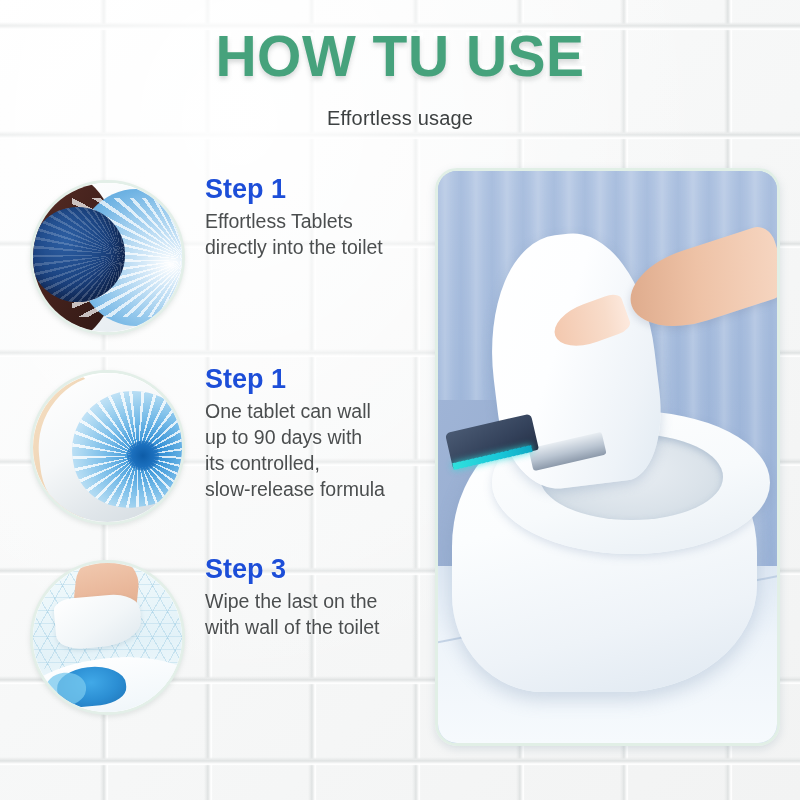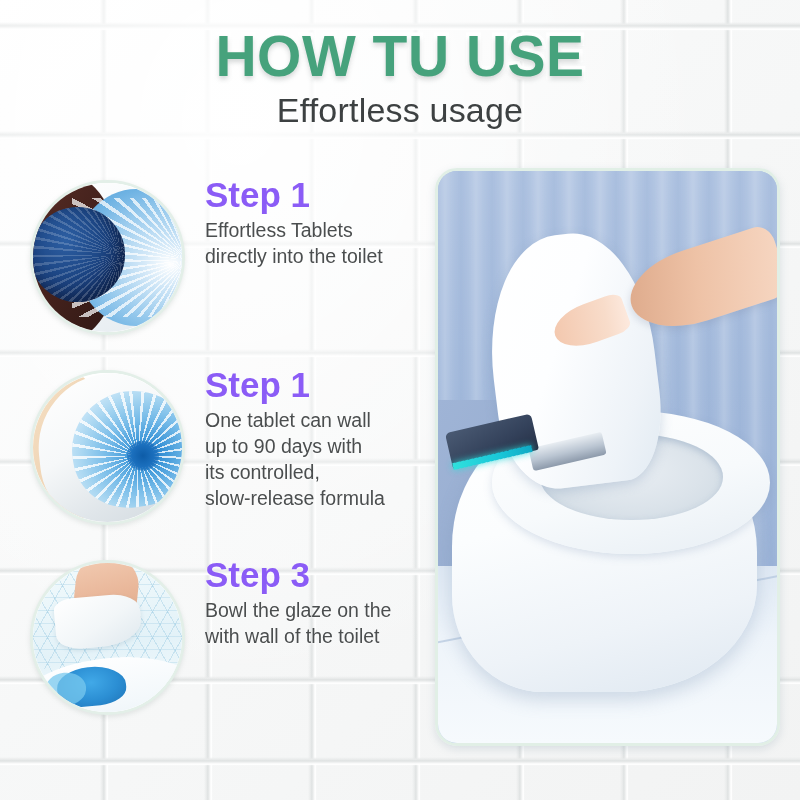--- a/index.html
+++ b/index.html
@@ -39,38 +39,38 @@
   #header{ position:absolute; left:0; top:0; width:800px; text-align:center; z-index:5; }
   #page-title{
     font-size:57px; font-weight:bold; letter-spacing:.5px;
     color:#46a27c;
     -webkit-text-stroke:7px #ffffff;
     paint-order:stroke fill;
     text-shadow:0 3px 5px rgba(120,130,130,.33);
     margin-top:26px; line-height:1.08;
   }
   #page-subtitle{
-    font-size:34px; color:#3d4142; margin-top:3px; letter-spacing:.2px;
+    font-size:20px; color:#3d4142; margin-top:19px; letter-spacing:.2px;
     text-shadow:0 1px 2px rgba(255,255,255,.9);
   }
 
   
   #steps{ position:absolute; left:0; top:168px; width:430px; z-index:4; }
   .step-row{ position:relative; height:190px; }
   .step-thumb{
     position:absolute; left:30px; top:12px;
     width:155px; height:155px; border-radius:50%;
     border:3px solid #e3efe8;
     background:#ffffff;
     overflow:hidden;
     box-shadow:0 2px 5px rgba(120,140,135,.18);
   }
   .step-text{ position:absolute; left:205px; top:6px; width:225px; }
   .step-label{
-    font-size:35px; font-weight:bold; color:#8b5cf6;
+    font-size:27px; font-weight:bold; color:#1d4ed8;
     text-shadow:0 1px 2px rgba(255,255,255,.9); line-height:1.18;
   }
   .step-desc{
     font-size:19.5px; color:#4b4e4f; line-height:1.33; margin-top:3px;
     text-shadow:0 1px 2px rgba(255,255,255,.85);
   }
   .step-desc span{ display:block; white-space:nowrap; }
 
   
   .t1{ position:absolute; inset:0; background:#ffffff; }
@@ -338,21 +338,21 @@
         <div class="hex"></div>
         <div class="bowl-white"></div>
         <div class="water3"></div>
         <div class="hand"></div>
         <div class="cloth"></div>
       </div>
     </div>
     <div class="step-text">
       <div class="step-label">Step 3</div>
       <div class="step-desc">
-        <span>Bowl the glaze on the</span>
+        <span>Wipe the last on the</span>
         <span>with wall of the toilet</span>
       </div>
     </div>
   </div>
 
 </div>
 
 <div id="product-photo">
   <div id="curtain"></div>
   <div id="wall-left"></div>

